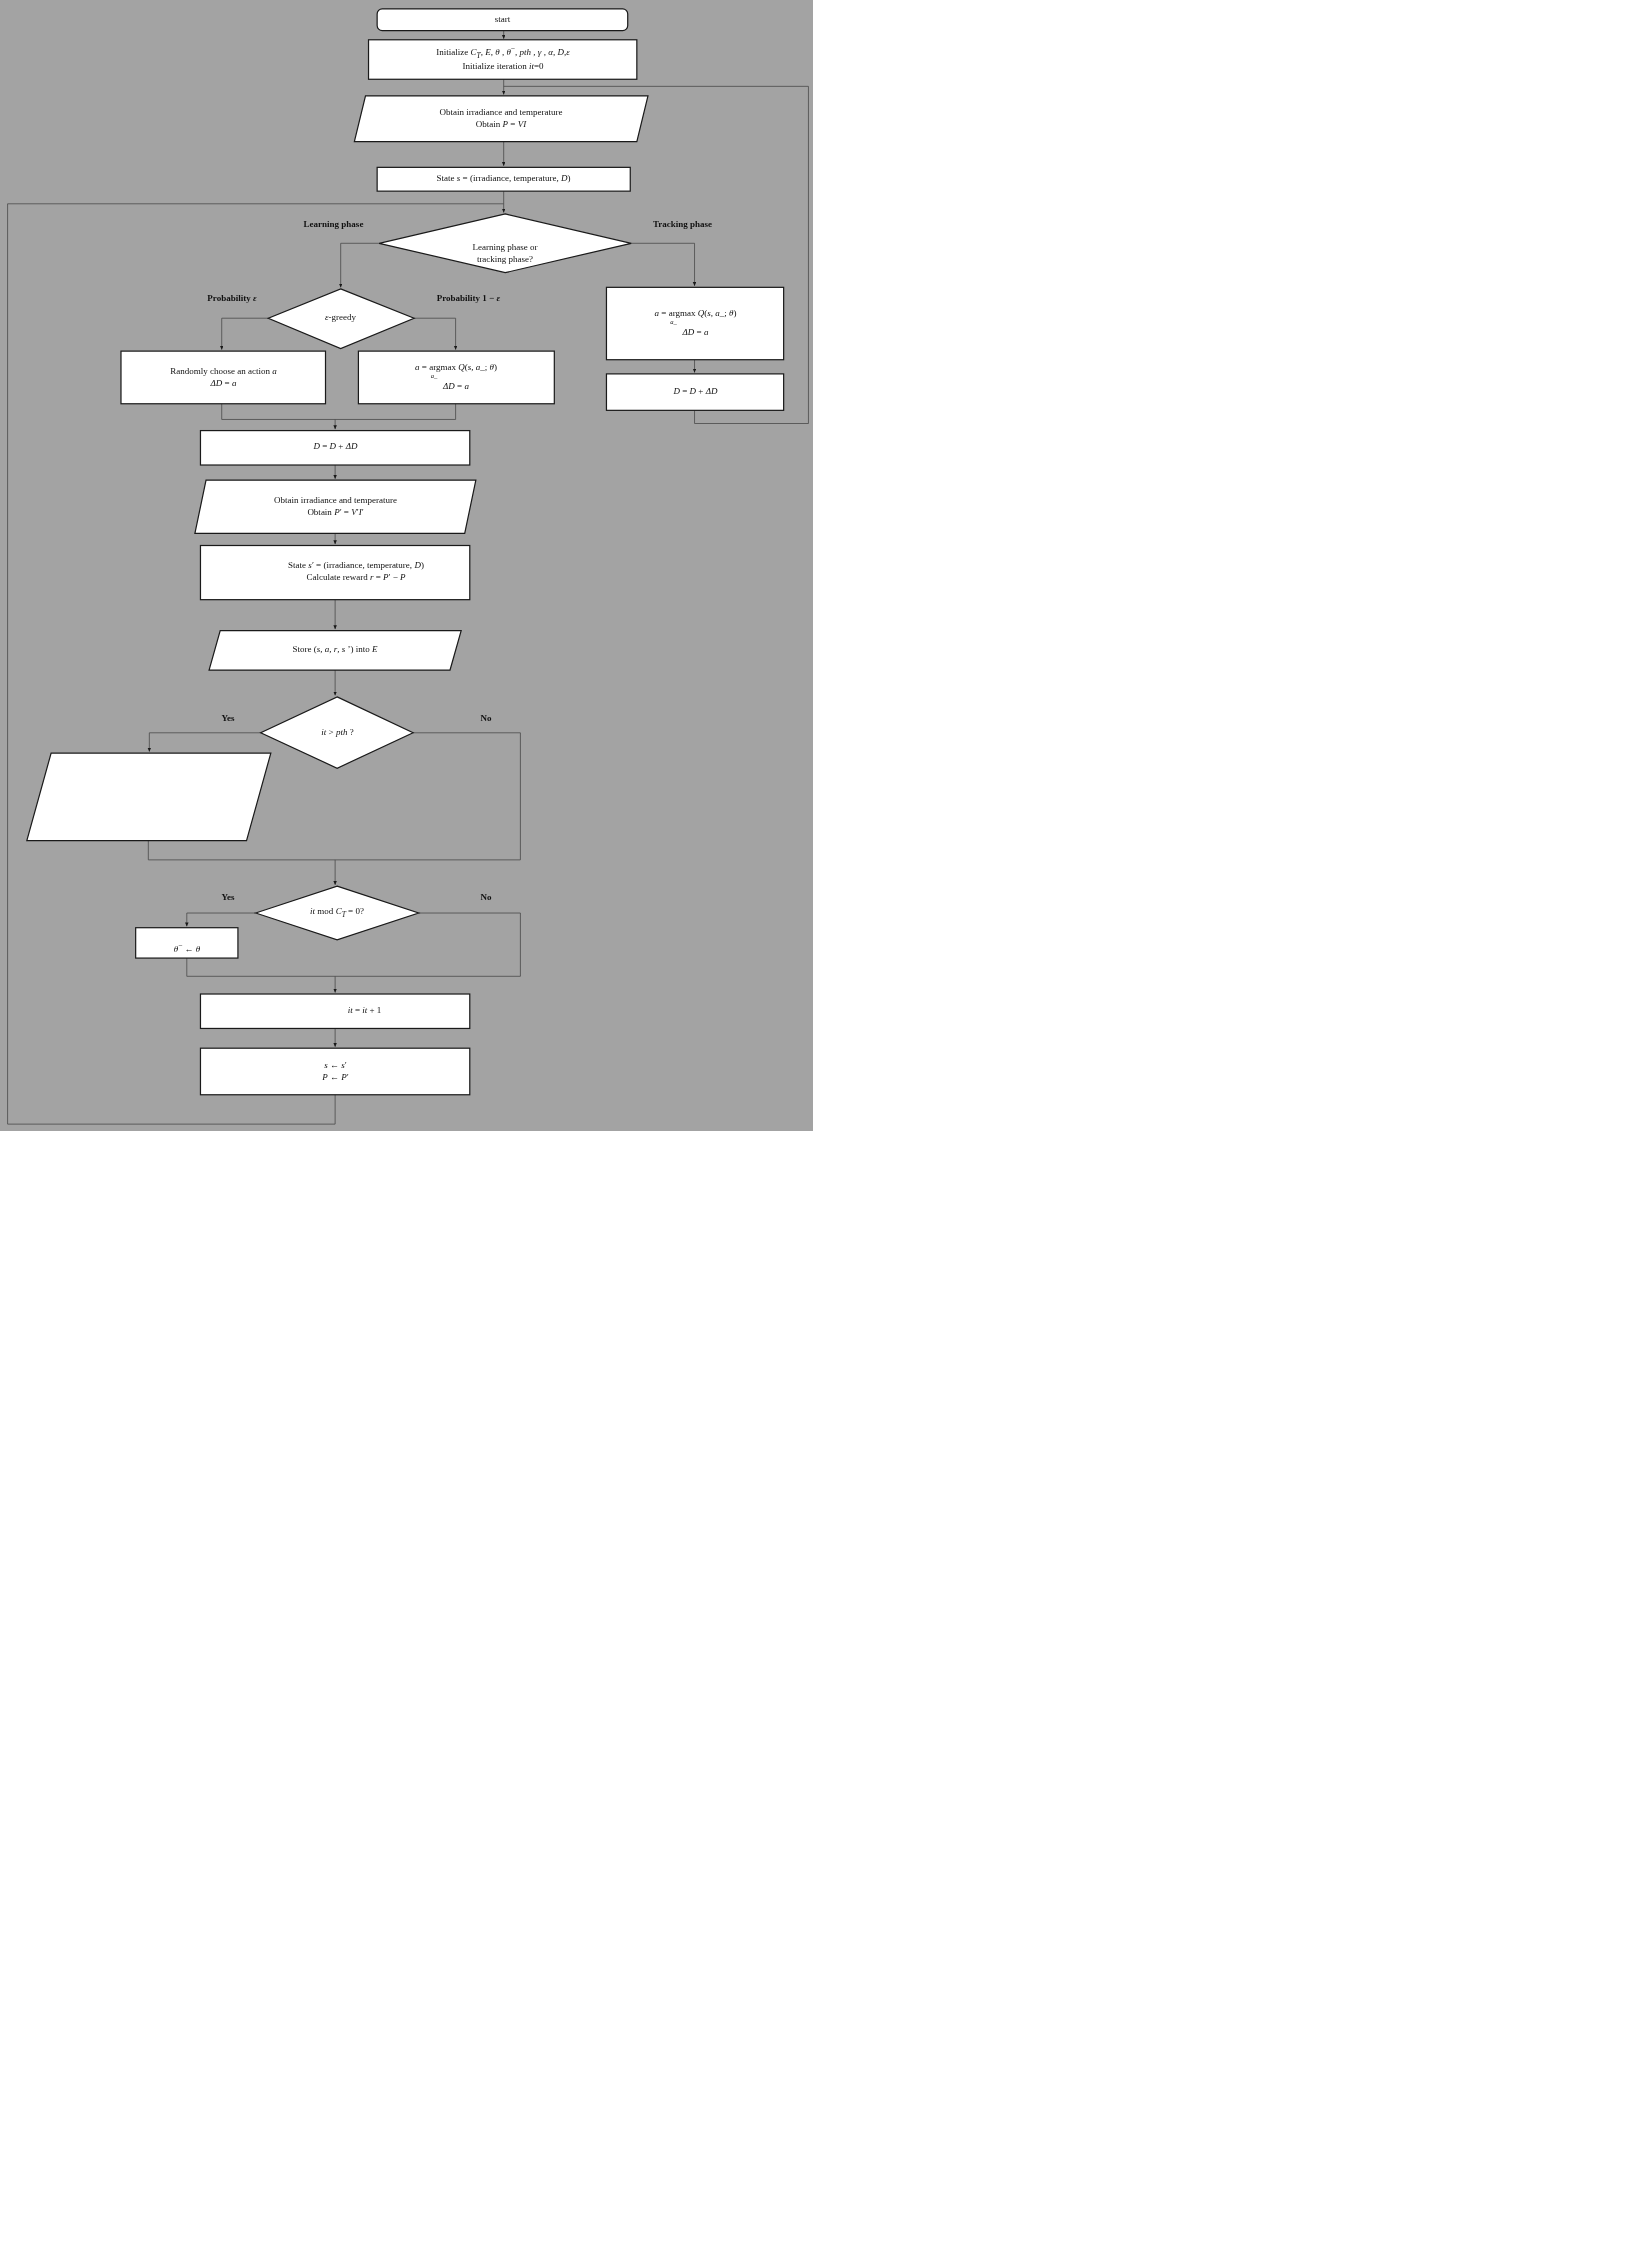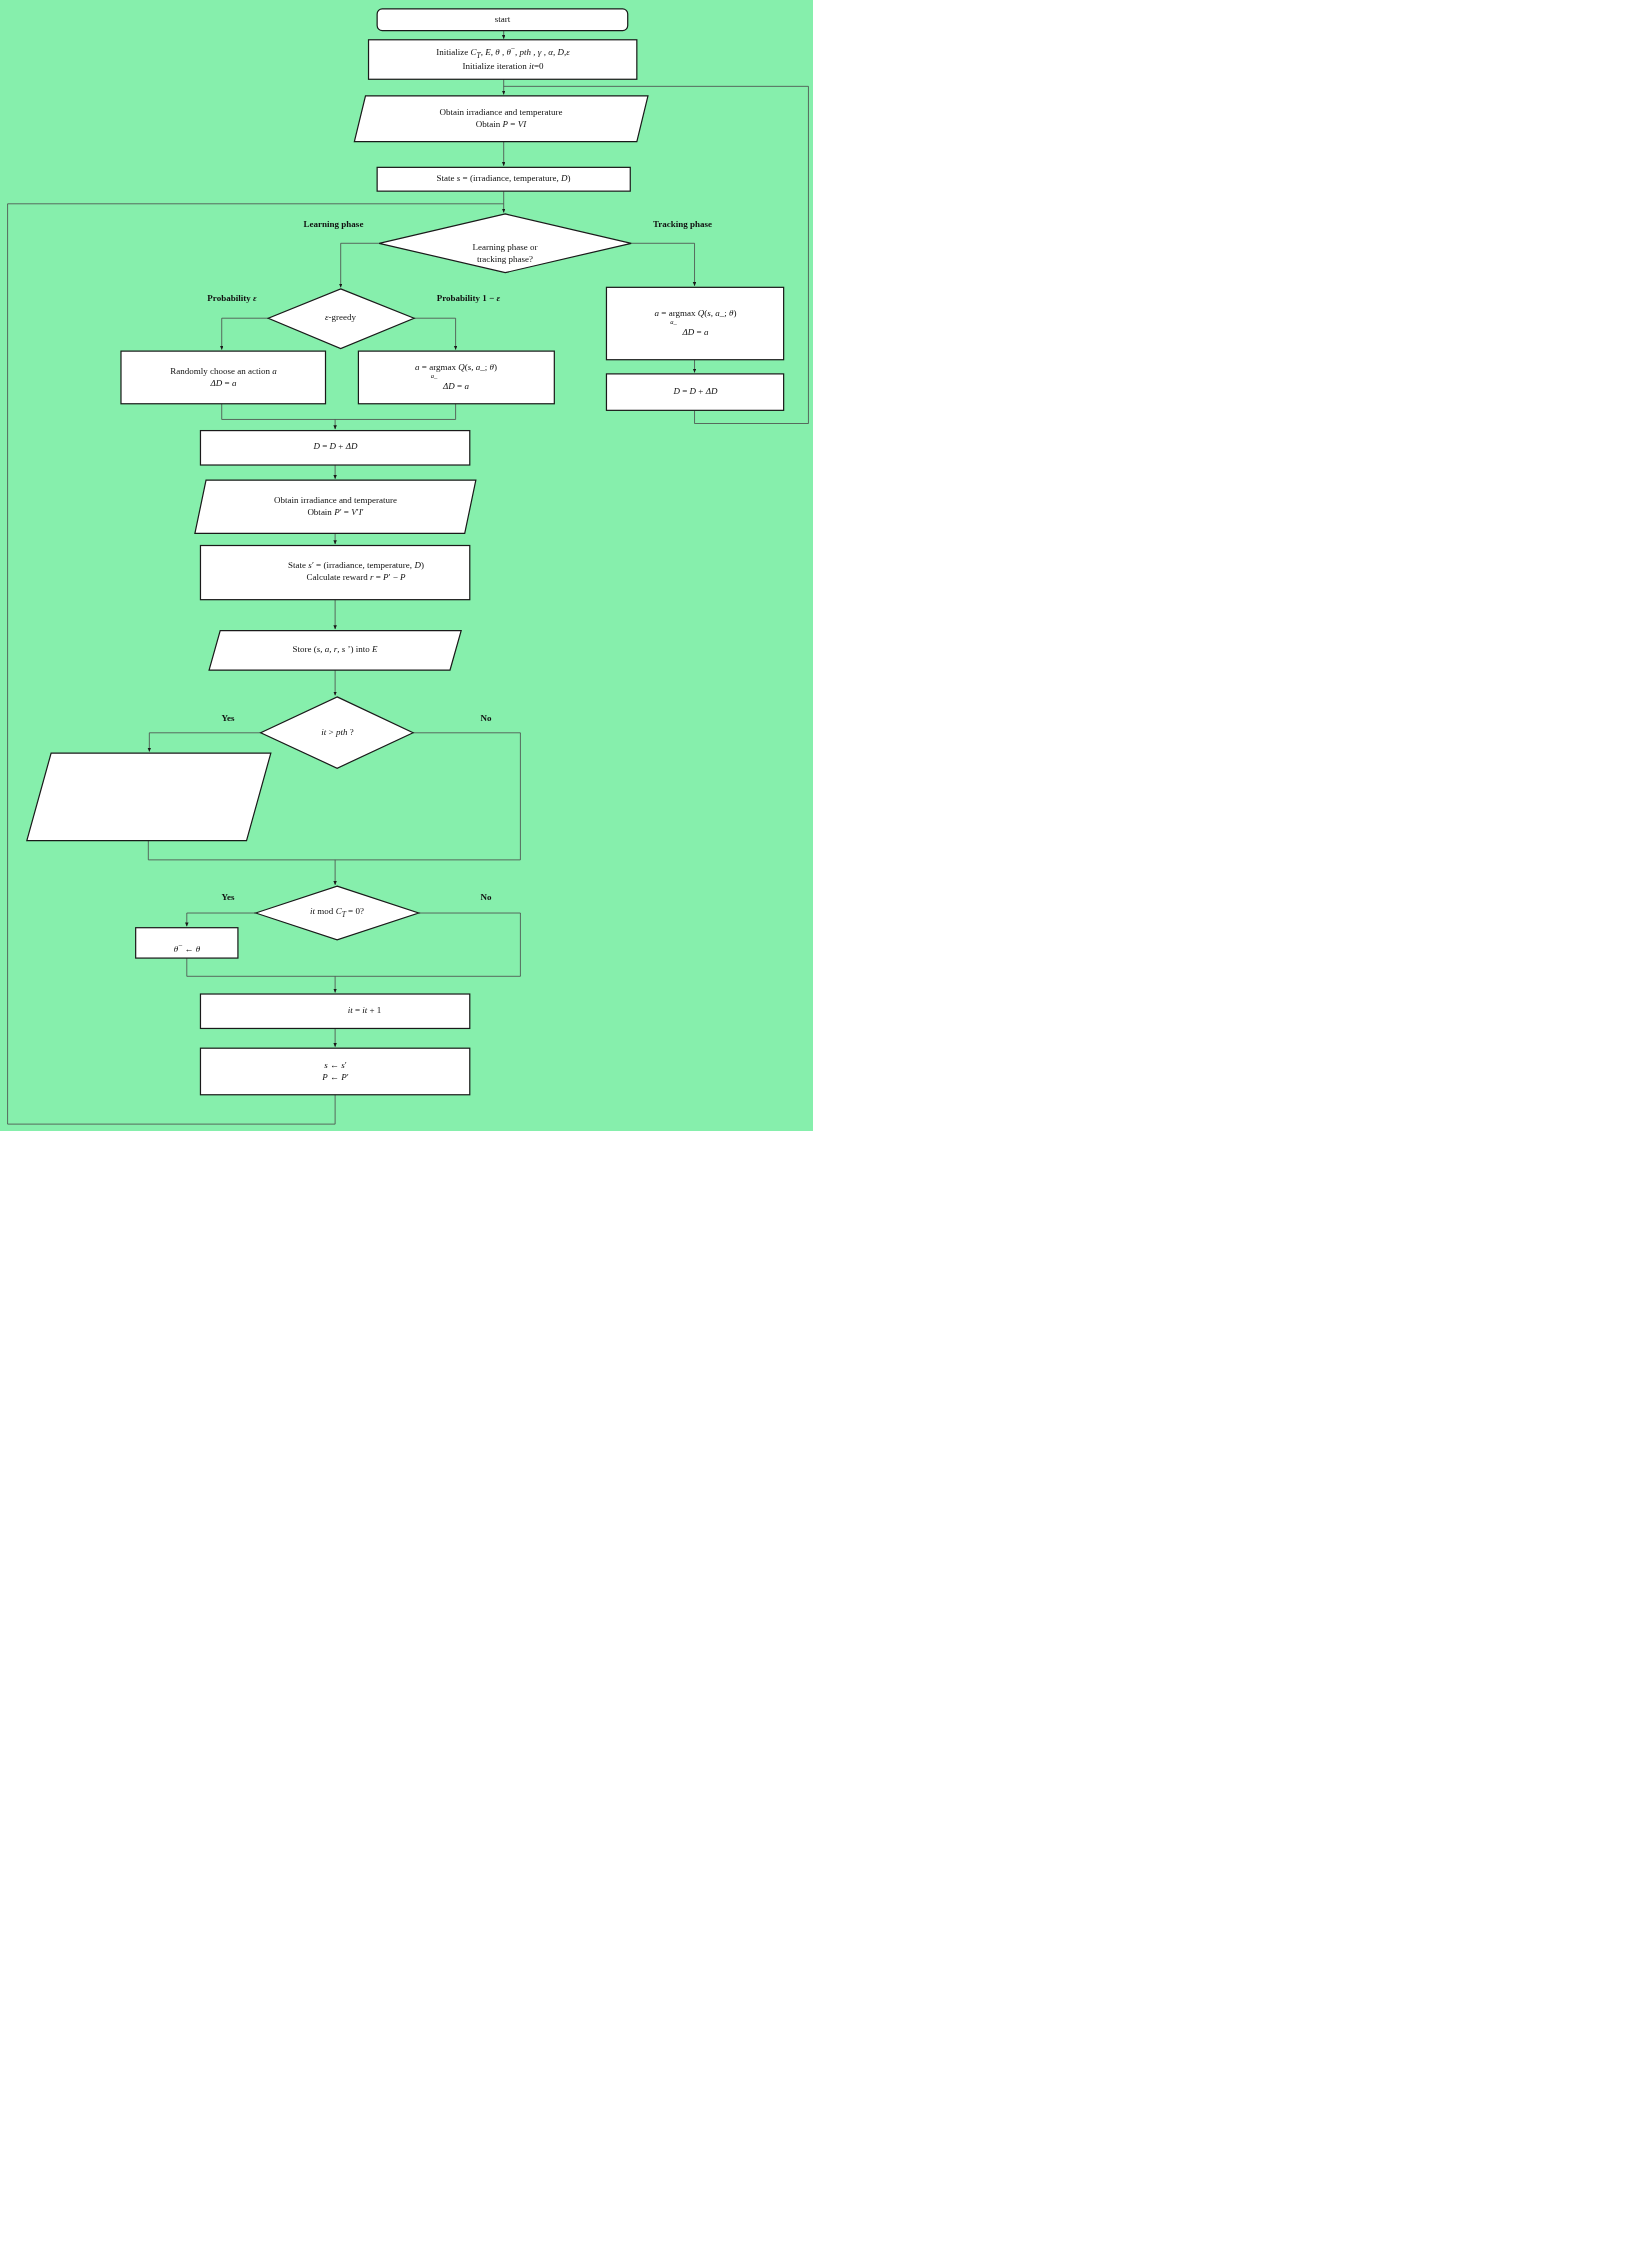--- a/index.html
+++ b/index.html
@@ -1,20 +1,20 @@
 <!DOCTYPE html>
 <html style="font-size:8px"><head>
 <meta charset="utf-8">
 <style>
   html,body{margin:0;padding:0;background:#ffffff;}
   .canvas{
     position:relative;
     width:813px;
     height:1131px;
-    background:#86efac;
+    background:#a3a3a3;
     font-family:"Liberation Serif","DejaVu Serif",serif;
     color:#111111;
     overflow:hidden;
   }
   svg.layer{position:absolute;left:0;top:0;}
   .node-shape{fill:#ffffff;stroke:#1a1a1a;stroke-width:2.4;}
   .edge{fill:none;stroke:#4a4a4a;stroke-width:1.6;}
   .txt{
     position:absolute;
     display:flex;

